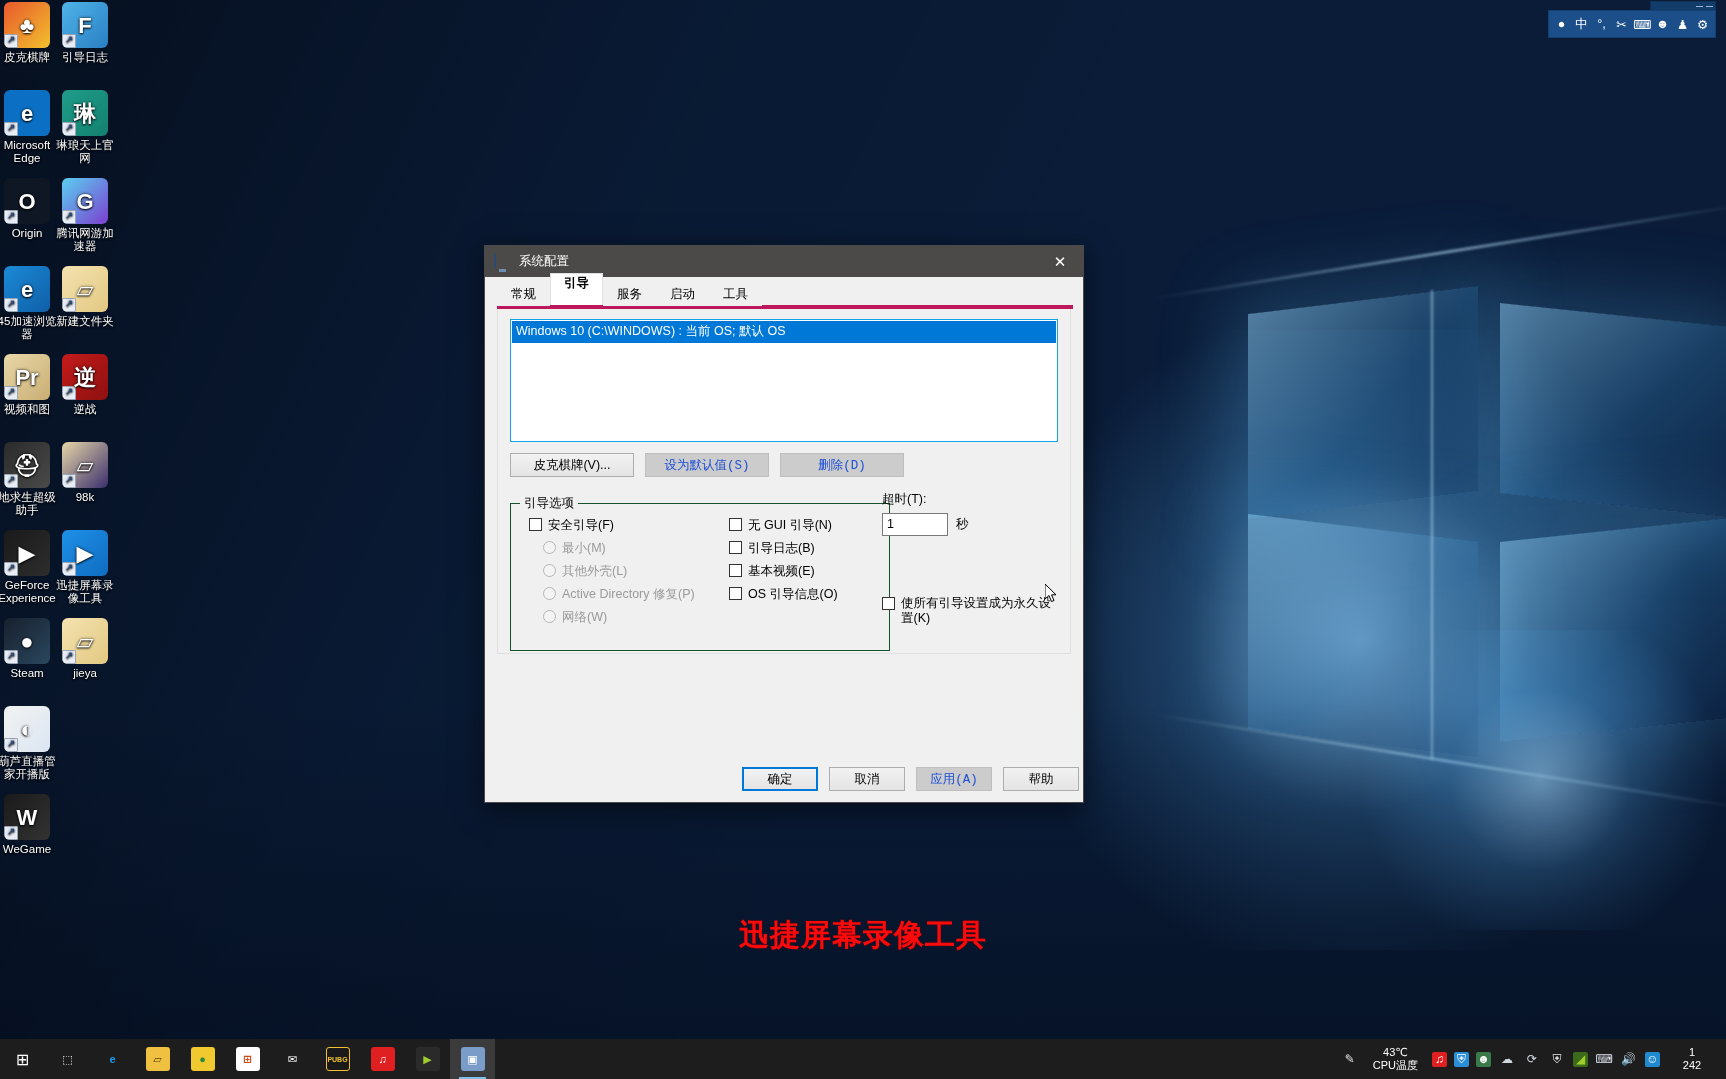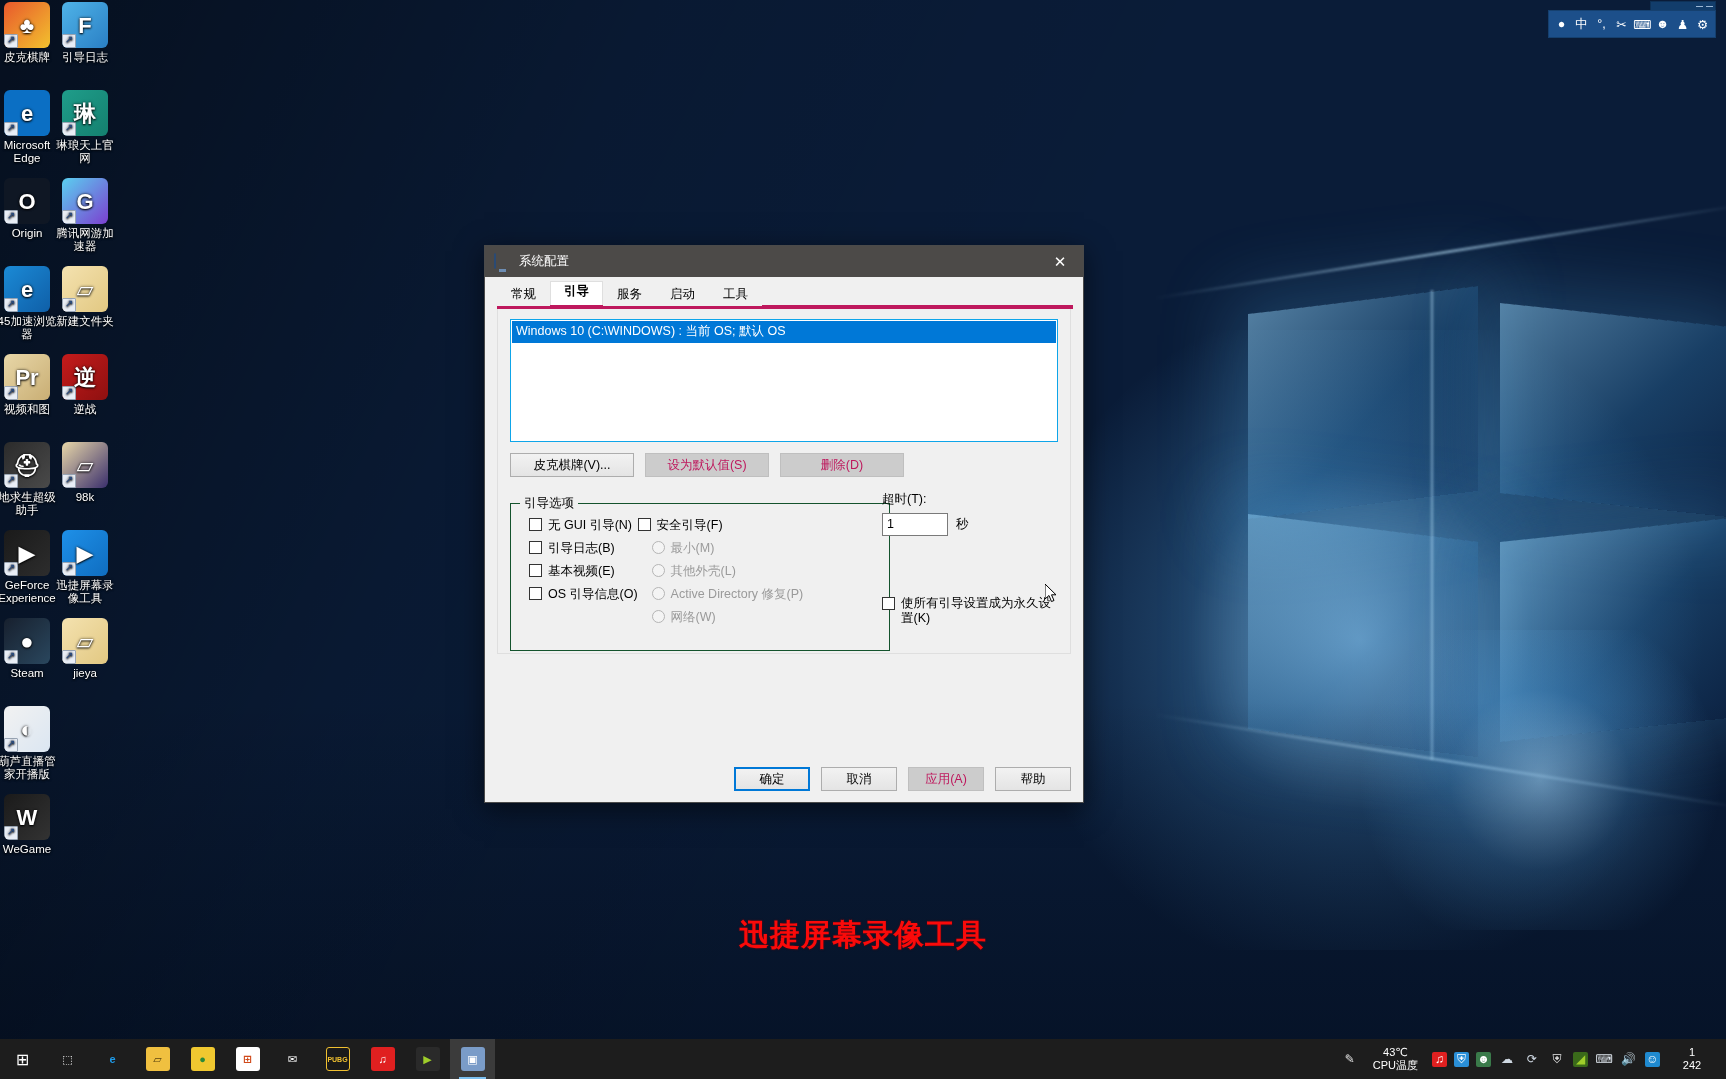--- a/index.html
+++ b/index.html
@@ -135,21 +135,21 @@
     color:#000;
     border: 1px solid transparent;
     border-bottom:none;
     position:relative; top:1px;
   }
   .tab.active {
     background:#ffffff;
     border-color:#dfdfdf;
     font-weight:bold;
     padding-top:1px;
-    padding-bottom:6px;
+    padding-bottom:14px;
     top:0;
     z-index:2;
   }
 
   .tabpage {
     border:1px solid #dfdfdf; border-top:none;
     background:#f0f0f0;
     margin: 0 2px;
     padding: 10px 12px 12px 12px;
     height: 345px;
@@ -180,21 +180,21 @@
     background: linear-gradient(#f2f2f2,#e4e4e4);
     border:1px solid #adadad;
     font-size:12.5px;
     color:#000;
     display:flex;align-items:center;justify-content:center;
     font-family:"Liberation Sans","DejaVu Sans",sans-serif;
     padding: 0 6px;
     cursor:default;
   }
   .btn.disabled {
-    background:#cccccc; border-color:#bfbfbf; color:#be185d;
+    background:#cccccc; border-color:#bfbfbf; color:#1d4ed8;font-family:Liberation Mono, monospace;
   }
 
   
   .groupbox {
     position:absolute;
     left:12px; top:194px;
     width: 380px; height: 148px;
     border:1px solid #14532d;
   }
   .groupbox > .gb-title {
@@ -250,21 +250,21 @@
     width:13px;height:13px;border:1px solid #333;background:#fff;
     margin-right:6px;flex:0 0 auto;margin-top:1px;
   }
 
   
   .dlg-footer {
     position:absolute; left:0; right:0; bottom:0;
     height: 46px;
     display:flex; justify-content:flex-end; align-items:center;
     gap: 11px;
-    padding-right: 12px;
+    padding-right: 4px;
   }
   .dlg-footer .btn { min-width:76px; height:24px; }
   .btn.default { border:2px solid #0078d7; }
 
   
   #cursor {
     position:absolute; left:560px; top:338px;
     width:14px;height:20px;
     pointer-events:none;
   }
@@ -527,58 +527,58 @@
 
       <div class="btnrow" id="list-buttons">
           <div class="btn">皮克棋牌(V)...</div>
           <div class="btn disabled">设为默认值(S)</div>
           <div class="btn disabled">删除(D)</div>
         </div>
 
       <div class="groupbox">
         <div class="gb-title">引导选项</div>
         <div class="gb-inner">
+          <div class="gb-col left" id="boot-left">
+              <div class="chk">
+                <span class="box"></span>
+                <span>安全引导(F)</span>
+              </div>
+              <div class="rad">
+                <span class="circ"></span>
+                <span>最小(M)</span>
+              </div>
+              <div class="rad">
+                <span class="circ"></span>
+                <span>其他外壳(L)</span>
+              </div>
+              <div class="rad">
+                <span class="circ"></span>
+                <span>Active Directory 修复(P)</span>
+              </div>
+              <div class="rad">
+                <span class="circ"></span>
+                <span>网络(W)</span>
+              </div>
+            </div>
           <div class="gb-col" id="boot-right">
               <div class="chk">
                 <span class="box"></span>
                 <span>无 GUI 引导(N)</span>
               </div>
               <div class="chk">
                 <span class="box"></span>
                 <span>引导日志(B)</span>
               </div>
               <div class="chk">
                 <span class="box"></span>
                 <span>基本视频(E)</span>
               </div>
               <div class="chk">
                 <span class="box"></span>
                 <span>OS 引导信息(O)</span>
-              </div>
-            </div>
-          <div class="gb-col left" id="boot-left">
-              <div class="chk">
-                <span class="box"></span>
-                <span>安全引导(F)</span>
-              </div>
-              <div class="rad">
-                <span class="circ"></span>
-                <span>最小(M)</span>
-              </div>
-              <div class="rad">
-                <span class="circ"></span>
-                <span>其他外壳(L)</span>
-              </div>
-              <div class="rad">
-                <span class="circ"></span>
-                <span>Active Directory 修复(P)</span>
-              </div>
-              <div class="rad">
-                <span class="circ"></span>
-                <span>网络(W)</span>
               </div>
             </div>
         </div>
       </div>
 
       <div class="timeout-wrap">
         <div class="timeout-lbl">超时(T):</div>
         <div class="timeout-row">
           <div class="timeout-input">1</div>
           <span class="timeout-unit">秒</span>

